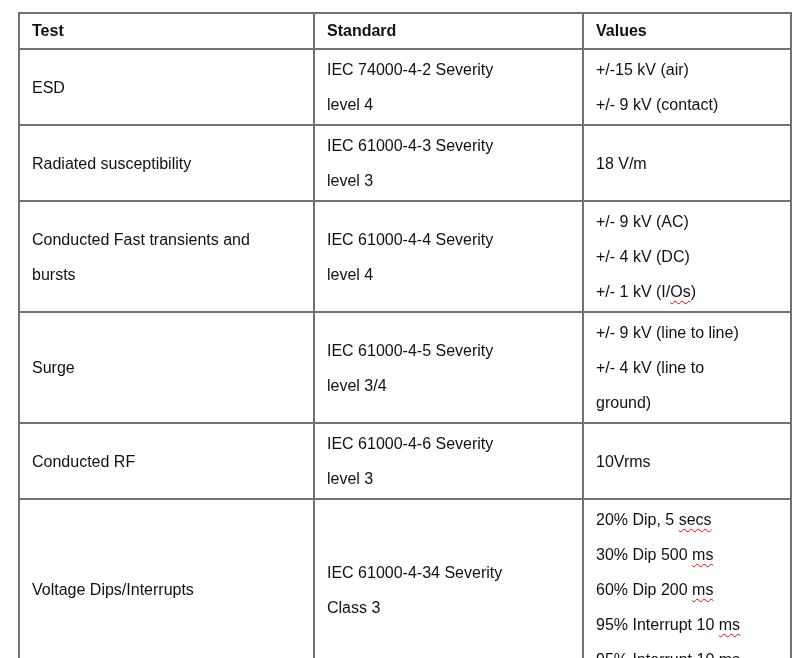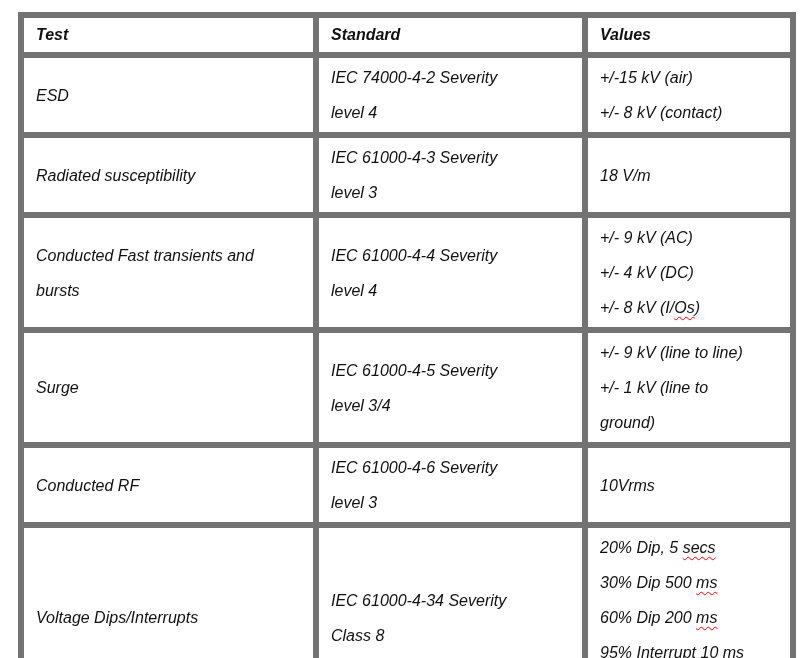--- a/index.html
+++ b/index.html
@@ -23,28 +23,27 @@
   table {
     border-collapse: collapse;
     table-layout: fixed;
     width: 772px;
     border: 2px solid #000000;
   }
   col.c-test { width: 295px; }
   col.c-standard { width: 269px; }
   col.c-values { width: 208px; }
   th, td {
-    border: 6px solid #737373;
+    border: 2px solid #737373;
     text-align: left;
     vertical-align: middle;
     color: #111111;
     font-size: 16px;
     padding: 2px 6px 2px 12px;
     overflow: hidden;
-    font-style: italic;
   }
   thead th {
     font-weight: bold;
     height: 28px;
     line-height: 20px;
     padding-top: 3px;
     padding-bottom: 3px;
   }
   td .cell-line {
     line-height: 35px;
@@ -87,21 +86,21 @@
           <tr>
             <td>
               <div class="cell-line"><span>ESD</span></div>
             </td>
             <td>
               <div class="cell-line"><span>IEC 74000-4-2 Severity</span></div>
               <div class="cell-line"><span>level 4</span></div>
             </td>
             <td>
               <div class="cell-line"><span>+/-15 kV (air)</span></div>
-              <div class="cell-line"><span>+/- 8 kV (contact)</span></div>
+              <div class="cell-line"><span>+/- 9 kV (contact)</span></div>
             </td>
           </tr>
           <tr>
             <td>
               <div class="cell-line"><span>Radiated susceptibility</span></div>
             </td>
             <td>
               <div class="cell-line"><span>IEC 61000-4-3 Severity</span></div>
               <div class="cell-line"><span>level 3</span></div>
             </td>
@@ -114,34 +113,34 @@
               <div class="cell-line"><span>Conducted Fast transients and</span></div>
               <div class="cell-line"><span>bursts</span></div>
             </td>
             <td>
               <div class="cell-line"><span>IEC 61000-4-4 Severity</span></div>
               <div class="cell-line"><span>level 4</span></div>
             </td>
             <td>
               <div class="cell-line"><span>+/- 9 kV (AC)</span></div>
               <div class="cell-line"><span>+/- 4 kV (DC)</span></div>
-              <div class="cell-line"><span>+/- 8 kV (I/</span><span class="misspelled">Os</span><span>)</span></div>
+              <div class="cell-line"><span>+/- 1 kV (I/</span><span class="misspelled">Os</span><span>)</span></div>
             </td>
           </tr>
           <tr>
             <td>
               <div class="cell-line"><span>Surge</span></div>
             </td>
             <td>
               <div class="cell-line"><span>IEC 61000-4-5 Severity</span></div>
               <div class="cell-line"><span>level 3/4</span></div>
             </td>
             <td>
               <div class="cell-line"><span>+/- 9 kV (line to line)</span></div>
-              <div class="cell-line"><span>+/- 1 kV (line to</span></div>
+              <div class="cell-line"><span>+/- 4 kV (line to</span></div>
               <div class="cell-line"><span>ground)</span></div>
             </td>
           </tr>
           <tr>
             <td>
               <div class="cell-line"><span>Conducted RF</span></div>
             </td>
             <td>
               <div class="cell-line"><span>IEC 61000-4-6 Severity</span></div>
               <div class="cell-line"><span>level 3</span></div>
@@ -149,21 +148,21 @@
             <td>
               <div class="cell-line"><span>10Vrms</span></div>
             </td>
           </tr>
           <tr>
             <td>
               <div class="cell-line"><span>Voltage Dips/Interrupts</span></div>
             </td>
             <td>
               <div class="cell-line"><span>IEC 61000-4-34 Severity</span></div>
-              <div class="cell-line"><span>Class 8</span></div>
+              <div class="cell-line"><span>Class 3</span></div>
             </td>
             <td>
               <div class="cell-line"><span>20% Dip, 5 </span><span class="misspelled">secs</span></div>
               <div class="cell-line"><span>30% Dip 500 </span><span class="misspelled">ms</span></div>
               <div class="cell-line"><span>60% Dip 200 </span><span class="misspelled">ms</span></div>
               <div class="cell-line"><span>95% Interrupt 10 </span><span class="misspelled">ms</span></div>
               <div class="cell-line"><span>95% Interrupt 10 </span><span class="misspelled">ms</span></div>
             </td>
           </tr>
         </tbody>

